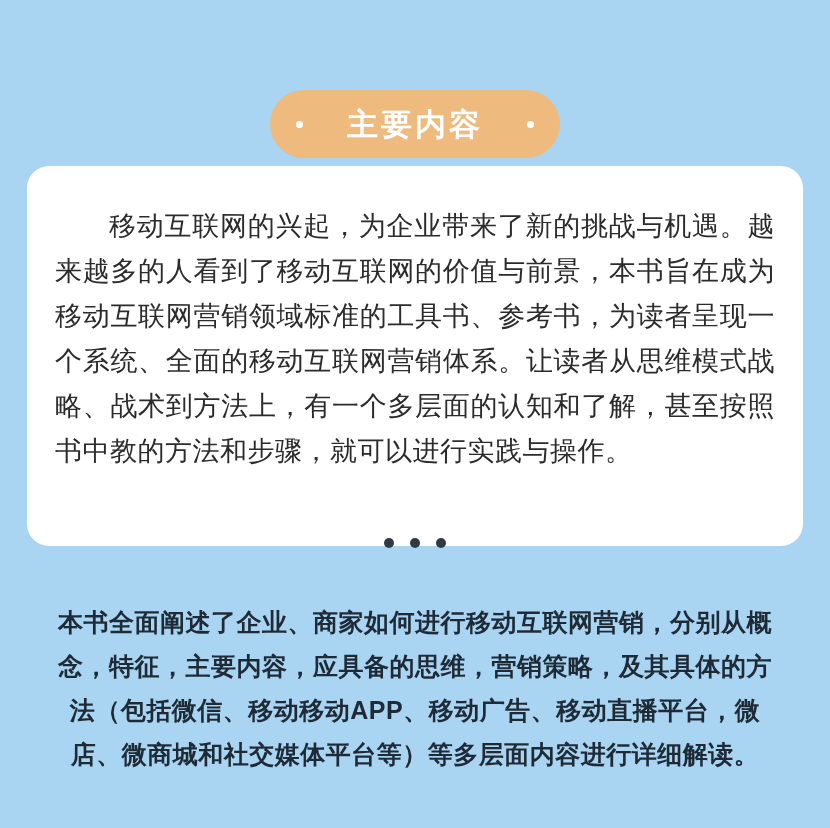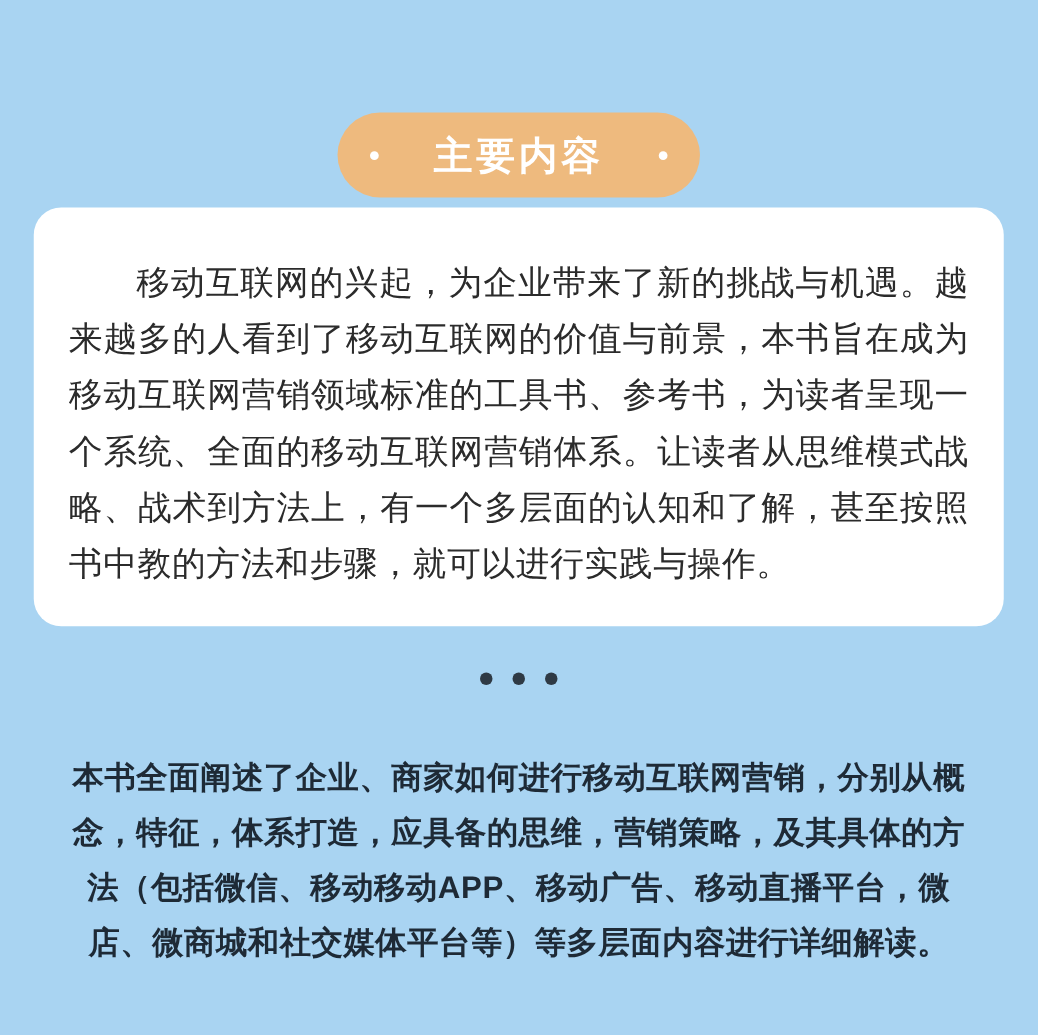--- a/index.html
+++ b/index.html
@@ -57,21 +57,21 @@
   }
   .dot-left { left: 26px; }
   .dot-right { right: 26px; }
 
   
   .card {
     position: absolute;
     left: 27px;
     top: 166px;
     width: 776px;
-    height: 335px;
+    height: 380px;
     background: #ffffff;
     border-radius: 22px;
     box-sizing: border-box;
     padding: 38px 28px 30px 28px;
   }
   .card-paragraph {
     color: #2b2b2b;
     font-size: 27px;
     line-height: 45px;
     text-align: justify;
@@ -133,16 +133,16 @@
     <p class="card-paragraph">移动互联网的兴起，为企业带来了新的挑战与机遇。越来越多的人看到了移动互联网的价值与前景，本书旨在成为移动互联网营销领域标准的工具书、参考书，为读者呈现一个系统、全面的移动互联网营销体系。让读者从思维模式战略、战术到方法上，有一个多层面的认知和了解，甚至按照书中教的方法和步骤，就可以进行实践与操作。</p>
   </div>
 
   <div class="sep-dots">
     <span></span>
     <span></span>
     <span></span>
   </div>
 
   <div class="bottom-block">
-    <p class="bottom-paragraph">本书全面阐述了企业、商家如何进行移动互联网营销，分别从概念，特征，体系打造，应具备的思维，营销策略，及其具体的方法（包括微信、移动移动APP、移动广告、移动直播平台，微店、微商城和社交媒体平台等）等多层面内容进行详细解读。</p>
+    <p class="bottom-paragraph">本书全面阐述了企业、商家如何进行移动互联网营销，分别从概念，特征，主要内容，应具备的思维，营销策略，及其具体的方法（包括微信、移动移动APP、移动广告、移动直播平台，微店、微商城和社交媒体平台等）等多层面内容进行详细解读。</p>
   </div>
 
 </div>
 
 </body></html>

